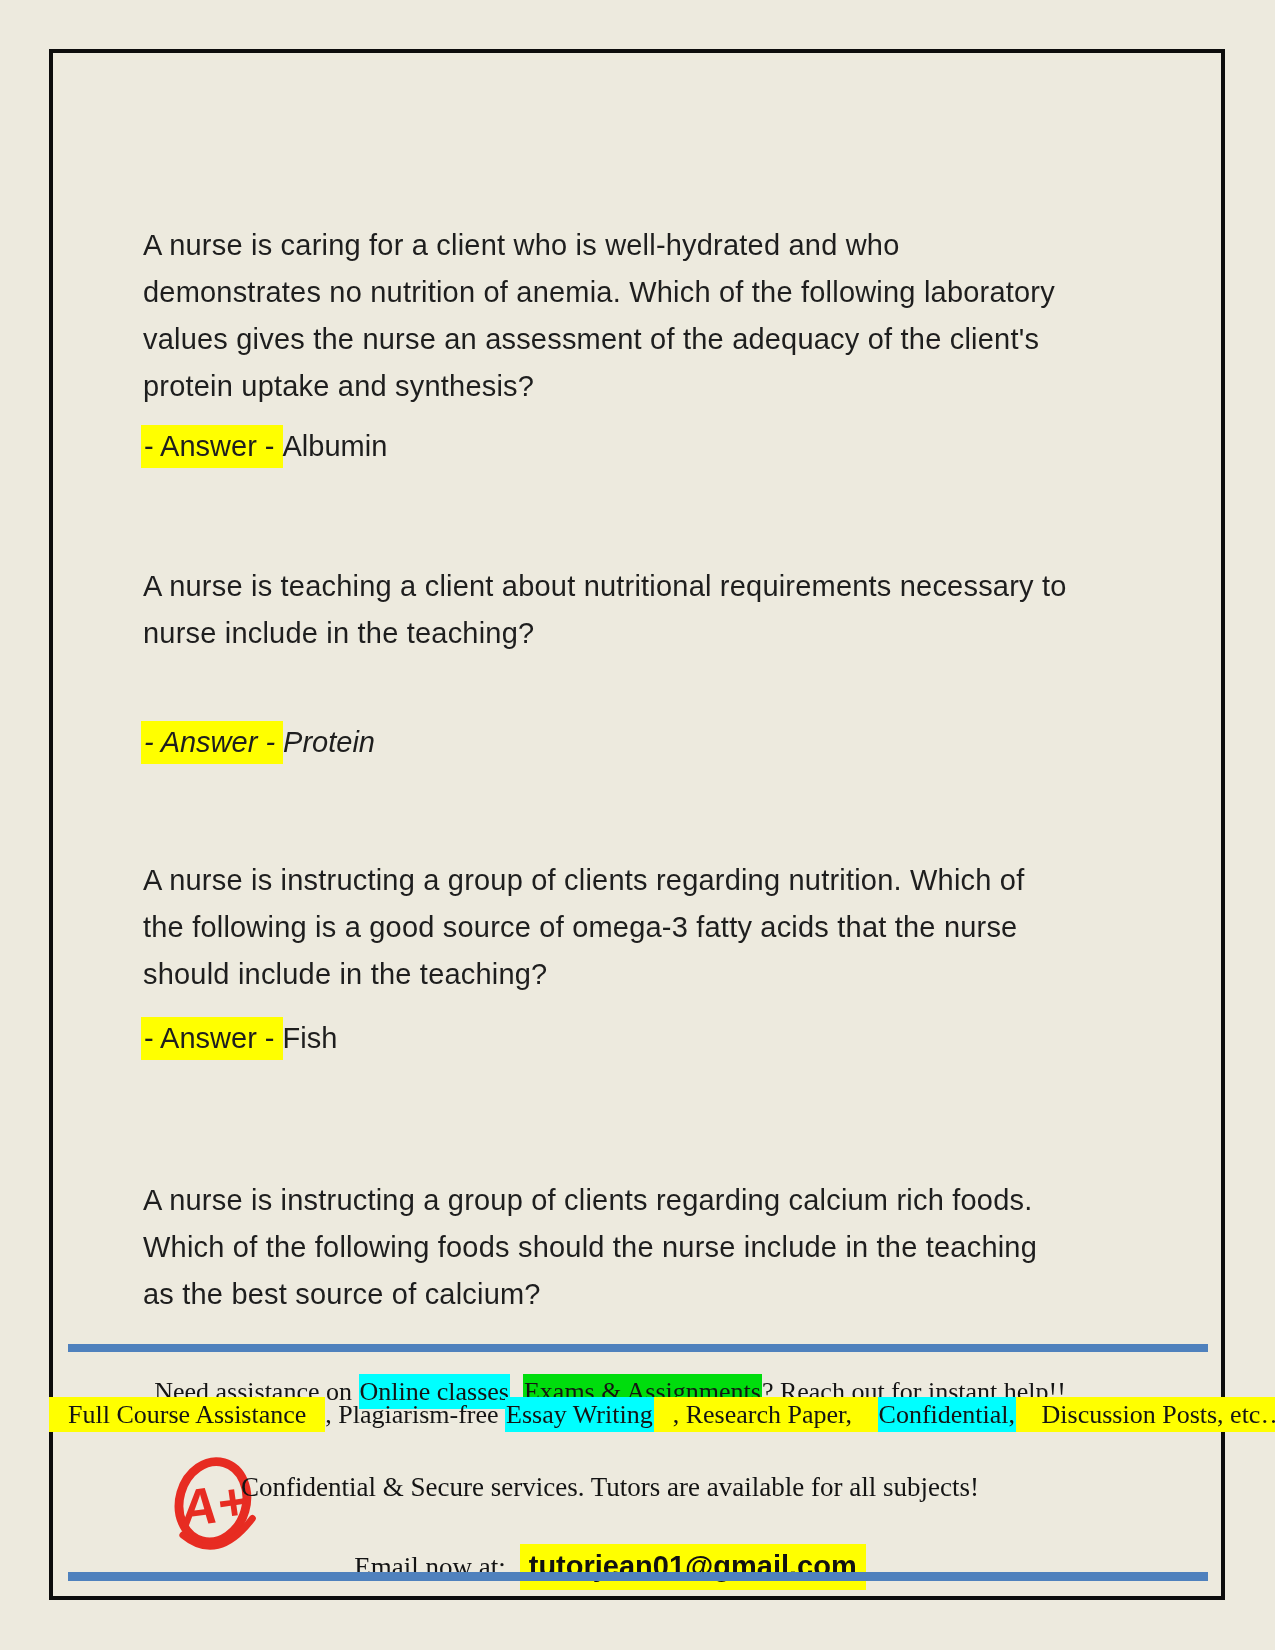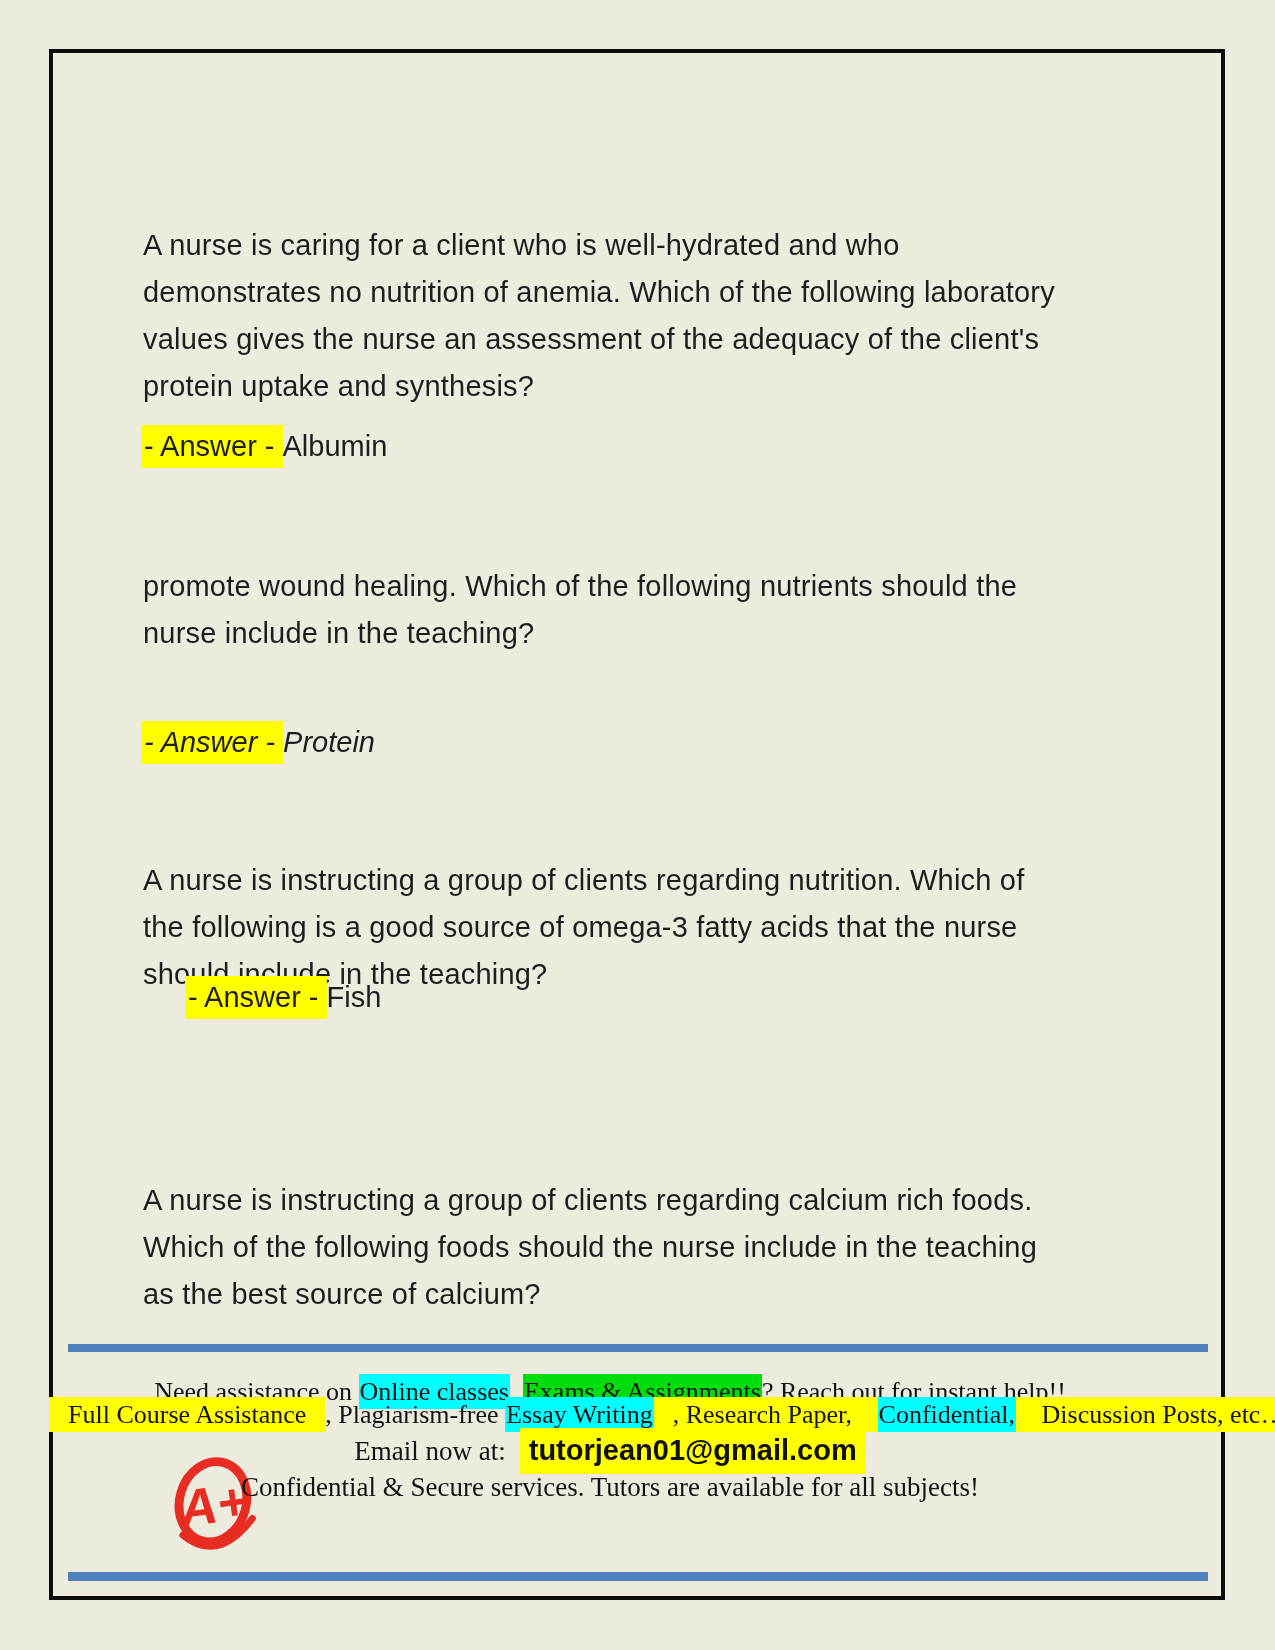--- a/index.html
+++ b/index.html
@@ -24,42 +24,42 @@
   .q1{top:222px;}
   .q2{top:563px;}
   .q3{top:857px;}
   .q4{top:1177px;}
   .answer-row{
     position:absolute;left:141px;
     font-size:29px;line-height:35px;white-space:nowrap;
   }
   .a1{top:425px;}
   .a2{top:721px;font-style:italic;}
-  .a3{top:976px;margin-left:44px;}
+  .a3{top:1017px;}
   .answer-label{
     background:#FFFF00;display:inline-block;
     padding:4px 8px 4px 3px;
   }
   .answer-text{display:inline-block;padding:4px 0;}
   
   .rule{position:absolute;left:68px;width:1140px;background:#4F81BD;}
   .rule-top{top:1344px;height:8px;}
   .rule-bottom{top:1572px;height:9px;}
   .footer-line{
     position:absolute;left:49px;width:1122px;text-align:center;
     font-family:"Liberation Serif",serif;font-size:26px;color:#141414;
     line-height:33px;white-space:nowrap;
   }
   .fl1{top:1375px;}
   .fl2{top:1398px;}
   .hl-y{background:#FFFF00;padding:3px 19px;}
   .hl-c{background:#00FFFF;padding:3px 1px;}
   .hl-g{background:#00DD0D;padding:3px 1px;}
   .confidential{top:1471px;font-size:27px;}
-  .email-line{top:1434px;font-size:27px;}
+  .email-line{top:1550px;font-size:27px;}
   .email-addr{
     font-family:"Liberation Sans",sans-serif;font-weight:bold;
     font-size:29px;background:#FFFF00;padding:6px 9px 8px 9px;
     color:#111;
   }
   .email-gap{display:inline-block;width:14px;}
   .logo{position:absolute;left:168px;top:1456px;width:94px;height:104px;}
 </style>
 </head>
 <body>
@@ -68,21 +68,21 @@
 
 <section class="qblock q1">
   <p class="qline">A nurse is caring for a client who is well-hydrated and who</p>
   <p class="qline">demonstrates no nutrition of anemia. Which of the following laboratory</p>
   <p class="qline">values gives the nurse an assessment of the adequacy of the client's</p>
   <p class="qline">protein uptake and synthesis?</p>
 </section>
 <div class="answer-row a1"><span class="answer-label">- Answer -</span><span class="answer-text">Albumin</span></div>
 
 <section class="qblock q2">
-  <p class="qline">promote wound healing. Which of the following nutrients should the</p>
+  <p class="qline">A nurse is teaching a client about nutritional requirements necessary to</p>
   <p class="qline">nurse include in the teaching?</p>
 </section>
 <div class="answer-row a2"><span class="answer-label">- Answer -</span><span class="answer-text">Protein</span></div>
 
 <section class="qblock q3">
   <p class="qline">A nurse is instructing a group of clients regarding nutrition. Which of</p>
   <p class="qline">the following is a good source of omega-3 fatty acids that the nurse</p>
   <p class="qline">should include in the teaching?</p>
 </section>
 <div class="answer-row a3"><span class="answer-label">- Answer -</span><span class="answer-text">Fish</span></div>

